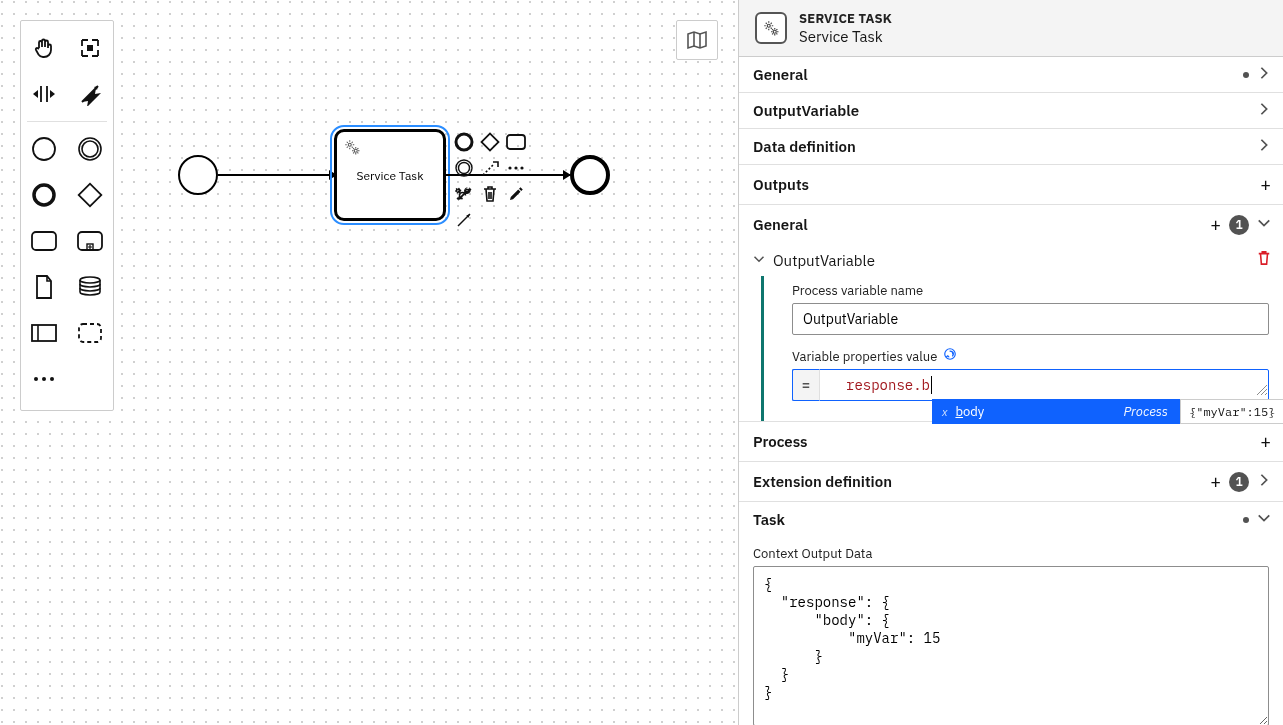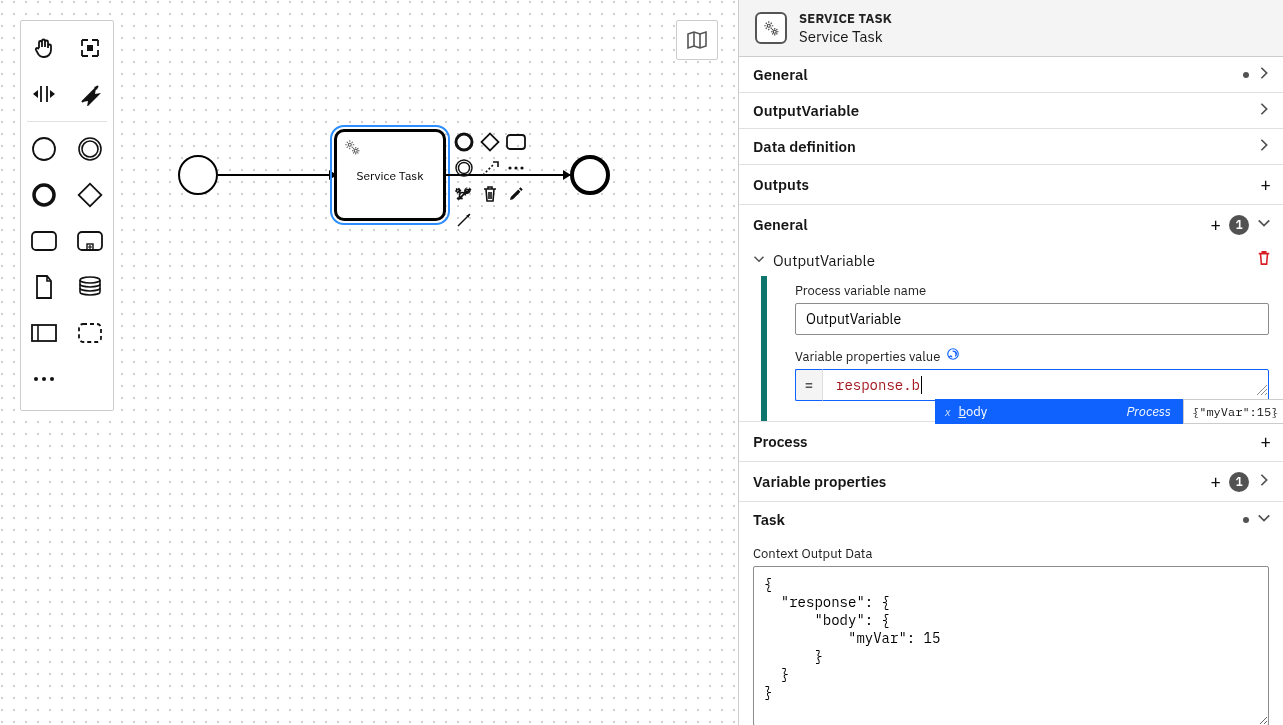--- a/index.html
+++ b/index.html
@@ -153,36 +153,36 @@
   .item-header {
     display: flex; align-items: center;
     padding: 6px 12px 6px 14px;
     gap: 8px;
   }
   .item-header .chev-sm { color: #525252; margin-right: 0; }
   .trash-icon { color: #da1e28; }
 
   .item-body {
     padding: 6px 14px 14px 28px;
-    border-left: 6px solid #0f766e;
+    border-left: 3px solid #0f766e;
     margin-left: 22px;
   }
   .field-label {
     font-size: 13px; color: #222; margin-bottom: 4px; display: flex; align-items: center; gap: 6px;
   }
   .text-input, .feel-input {
     width: 100%; border: 1px solid #8d8d8d; border-radius: 2px;
     font-size: 14px; padding: 6px 10px; font-family: inherit;
     background: #fff;
   }
   .feel-wrap { position: relative; margin-bottom: 6px; }
   .feel-input {
     border-color: #0f62fe; border-width: 1px;
     font-family: "IBM Plex Mono", Menlo, monospace;
-    padding-left: 40px;
+    padding-left: 53px;
     height: 32px;
     display: flex; align-items: center;
     resize: vertical;
   }
   .feel-prefix {
     position: absolute; left: 0; top: 0; bottom: 0;
     width: 28px; background: #f4f4f4;
     border: 1px solid #0f62fe; border-right: 1px solid #e0e0e0;
     border-top-left-radius: 2px; border-bottom-left-radius: 2px;
     display: flex; align-items: center; justify-content: center;
@@ -563,21 +563,21 @@
     <div class="section">
       <div class="section-header">
         <span class="section-title">Process</span>
         <span class="spacer"></span>
         <span class="plus-icon">+</span>
       </div>
     </div>
 
     <div class="section">
       <div class="section-header">
-        <span class="section-title">Variable properties</span>
+        <span class="section-title">Extension definition</span>
         <span class="spacer"></span>
         <span class="plus-icon">+</span>
         <span class="count-badge">1</span>
         <span class="chev-icon"><svg width="14" height="14" viewBox="0 0 16 16">
               <path d="M5 2l6 6-6 6" fill="none" stroke="currentColor" stroke-width="2"></path>
             </svg></span>
       </div>
     </div>
 
     <div class="section" style="border-bottom:none">

